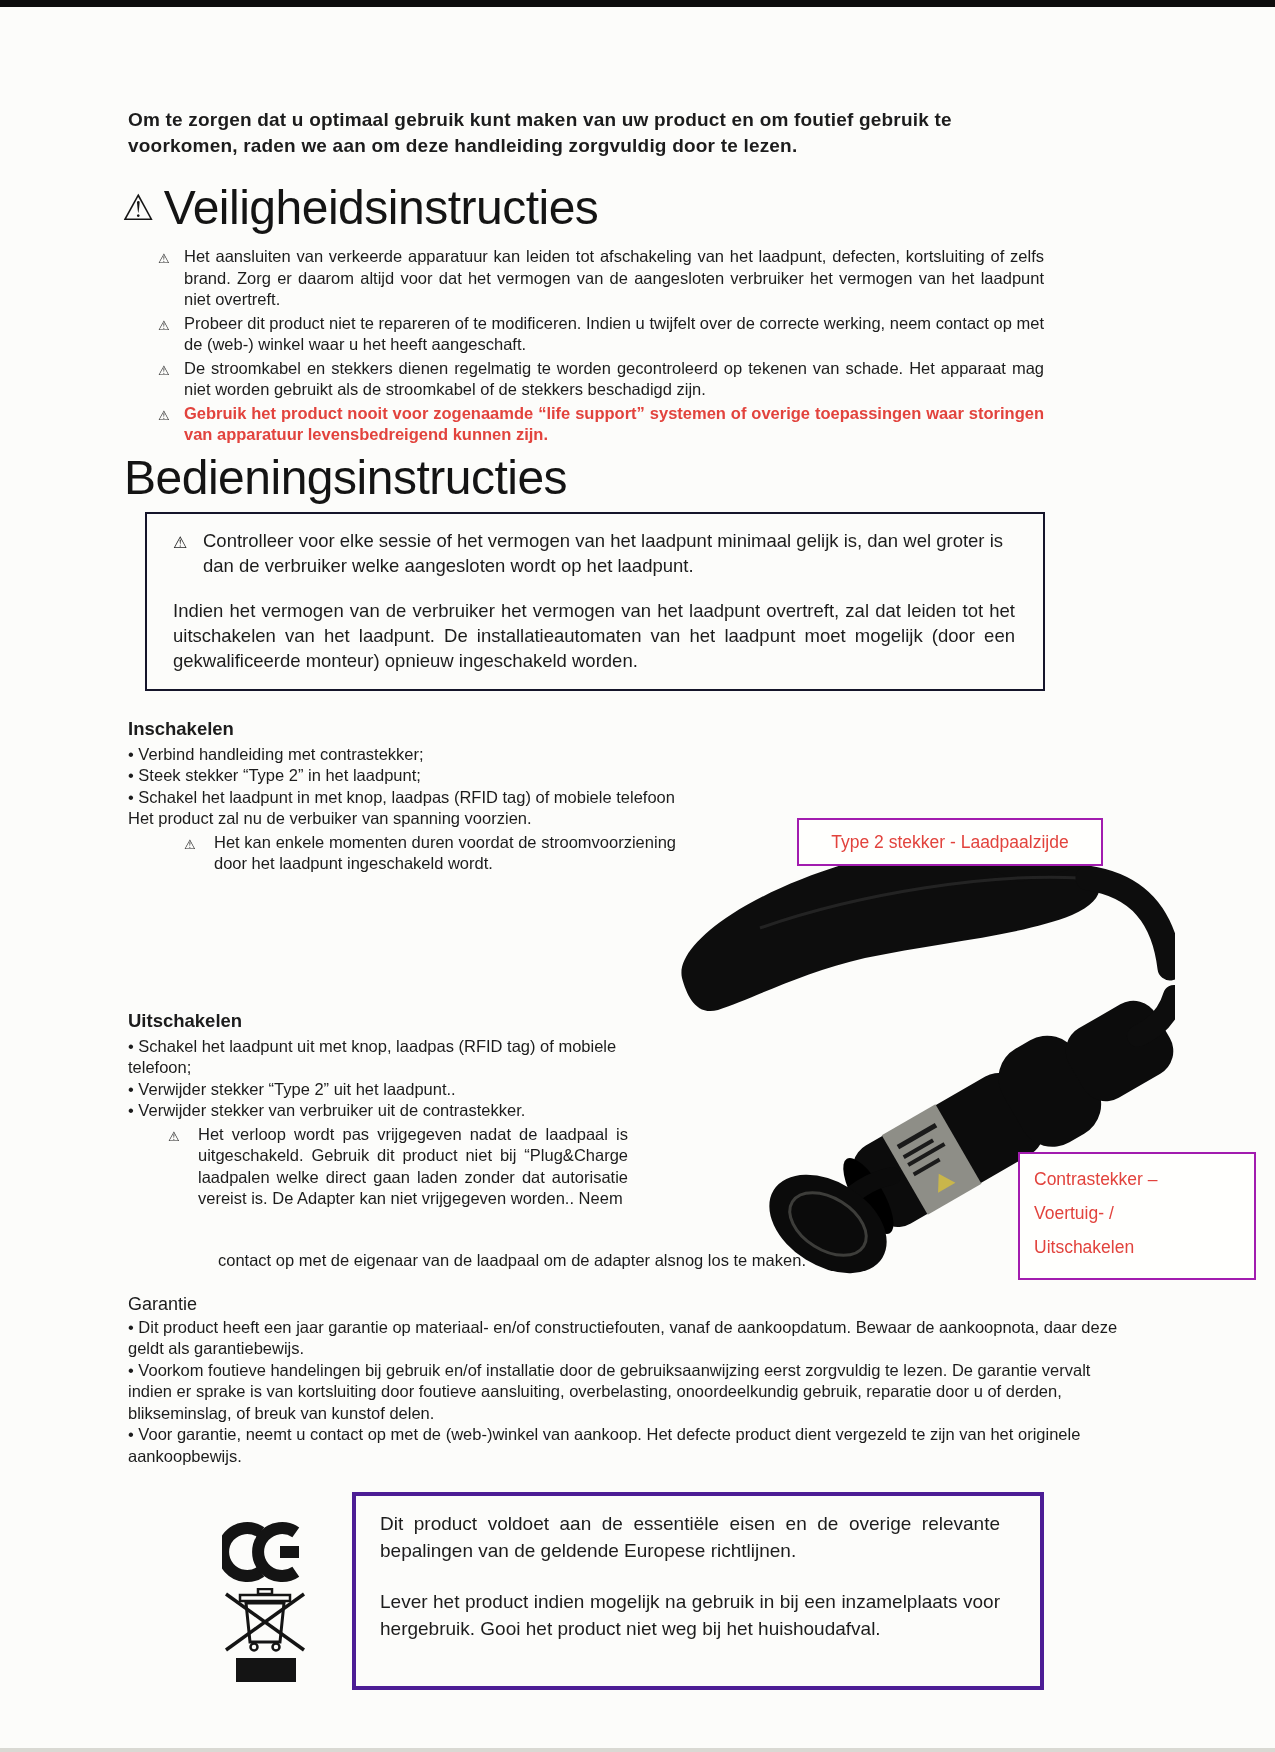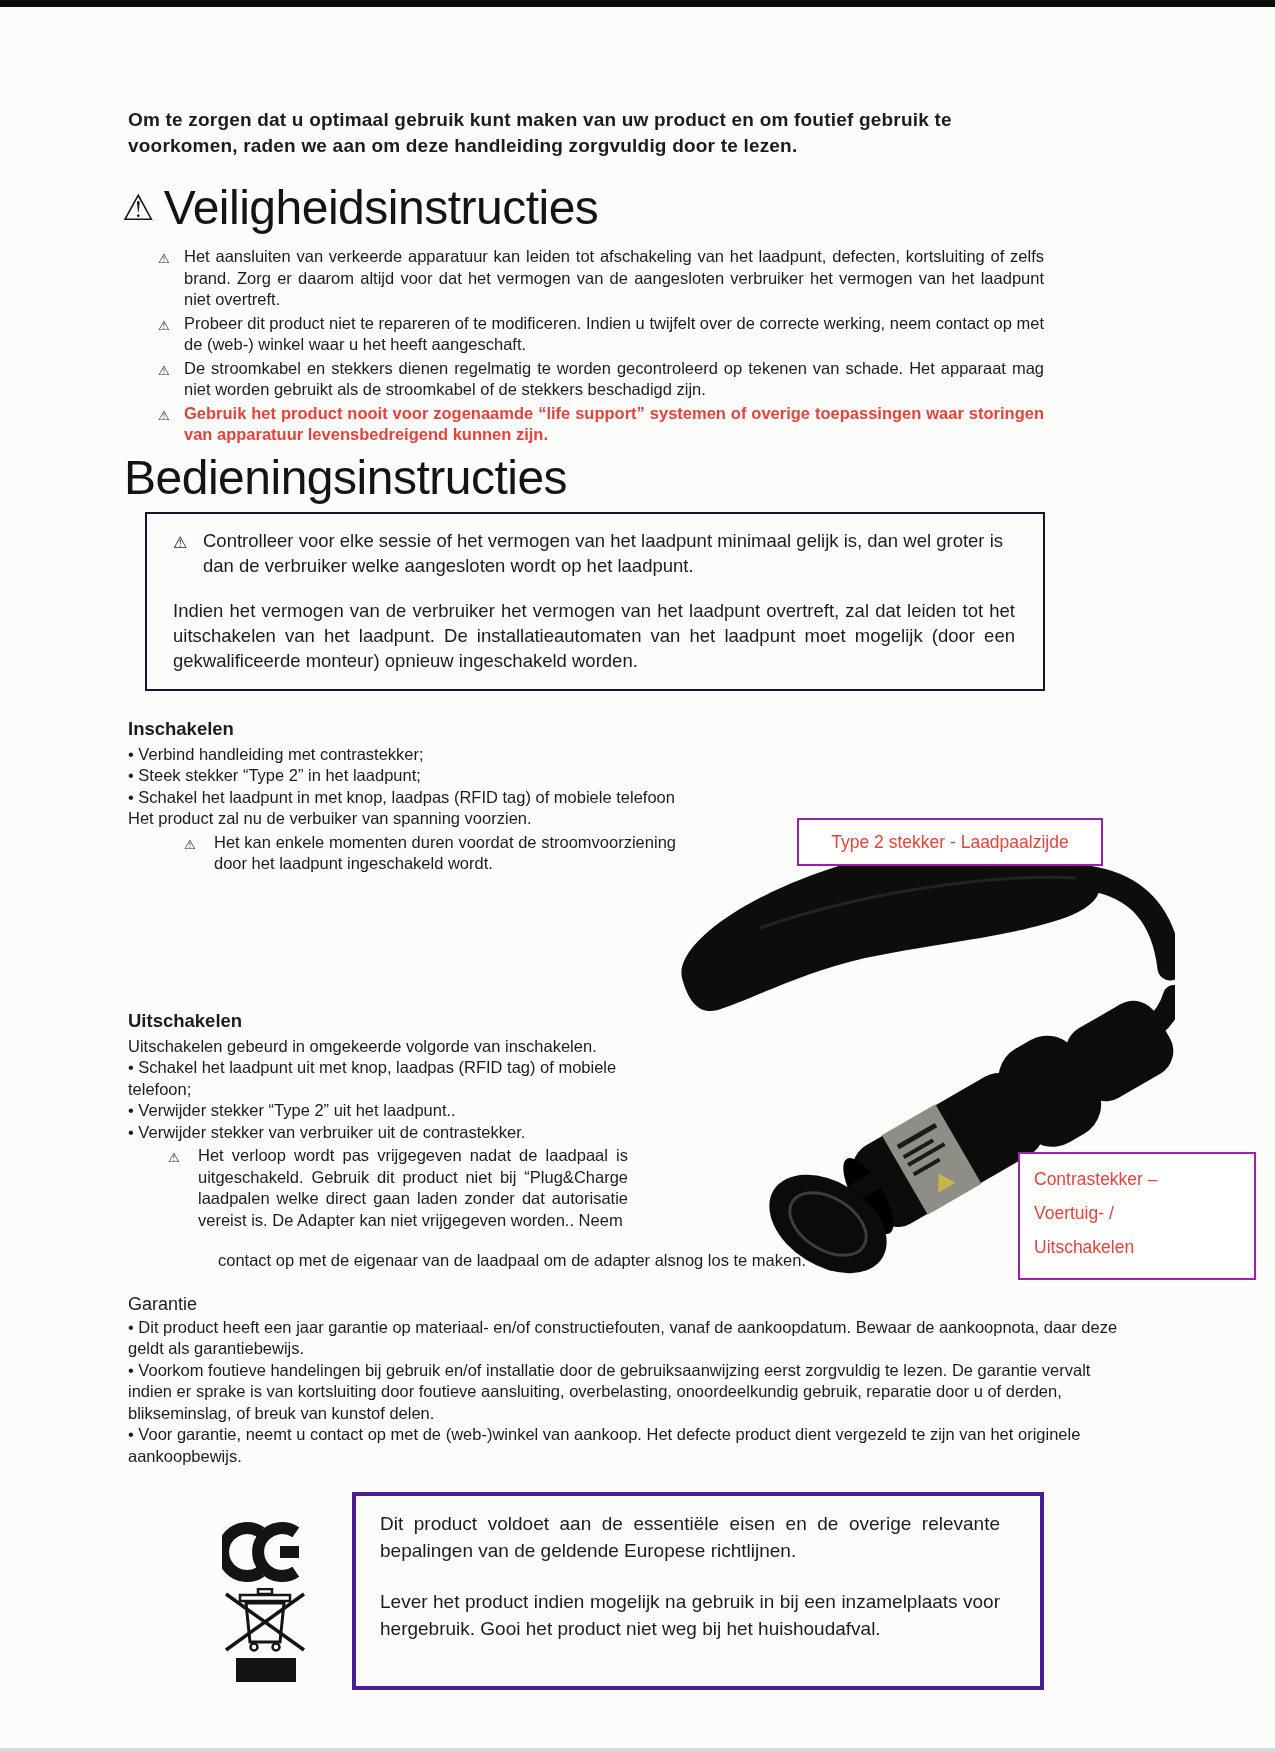--- a/index.html
+++ b/index.html
@@ -129,21 +129,20 @@
     <p class="flow-line">• Schakel het laadpunt in met knop, laadpas (RFID tag) of mobiele telefoon</p>
     <p class="flow-line">Het product zal nu de verbuiker van spanning voorzien.</p>
     <div class="sub-warning">
       <span class="marker">⚠</span>
       <span class="txt">Het kan enkele momenten duren voordat de stroomvoorziening door het laadpunt ingeschakeld wordt.</span>
     </div>
   </div>
 
   <div class="abs section-col body-text" style="left:128px; top:1010px; width:500px;">
     <div class="section-title">Uitschakelen</div>
-    <p class="flow-line">Uitschakelen gebeurd in omgekeerde volgorde van inschakelen.</p>
     <p class="flow-line">• Schakel het laadpunt uit met knop, laadpas (RFID tag) of mobiele telefoon;</p>
     <p class="flow-line">• Verwijder stekker “Type 2” uit het laadpunt..</p>
     <p class="flow-line">• Verwijder stekker van verbruiker uit de contrastekker.</p>
     <div class="sub-warning" style="padding-left:40px;">
       <span class="marker">⚠</span>
       <span class="txt" style="width:470px;">Het verloop wordt pas vrijgegeven nadat de laadpaal is uitgeschakeld. Gebruik dit product niet bij “Plug&amp;Charge laadpalen welke direct gaan laden zonder dat autorisatie vereist is. De Adapter kan niet vrijgegeven worden.. Neem</span>
     </div>
   </div>
 
   <div class="abs warning-tail">contact op met de eigenaar van de laadpaal om de adapter alsnog los te maken.</div>

